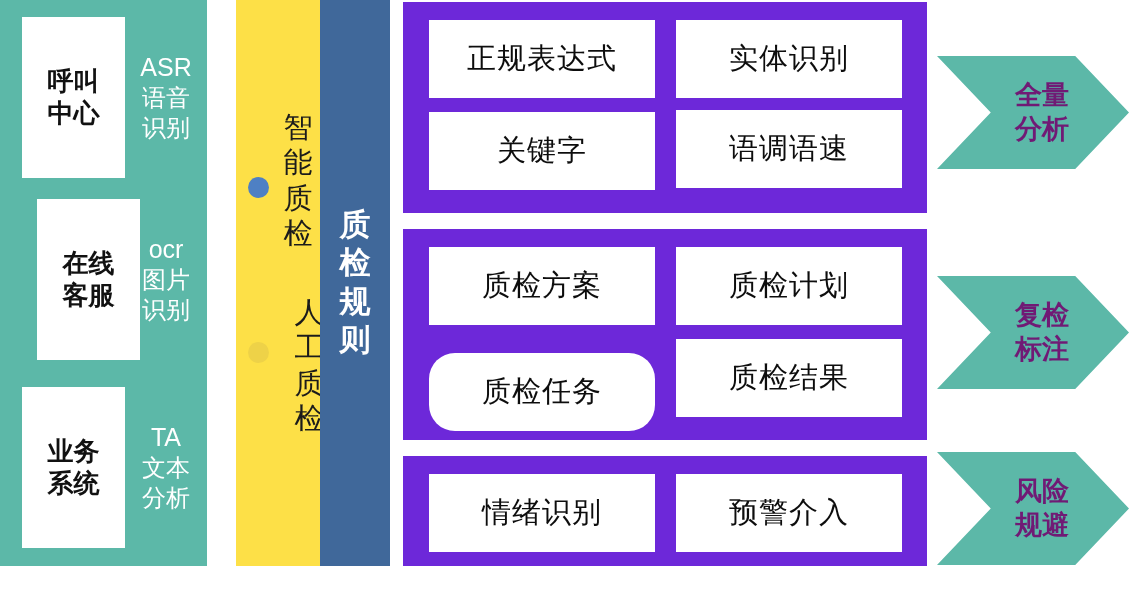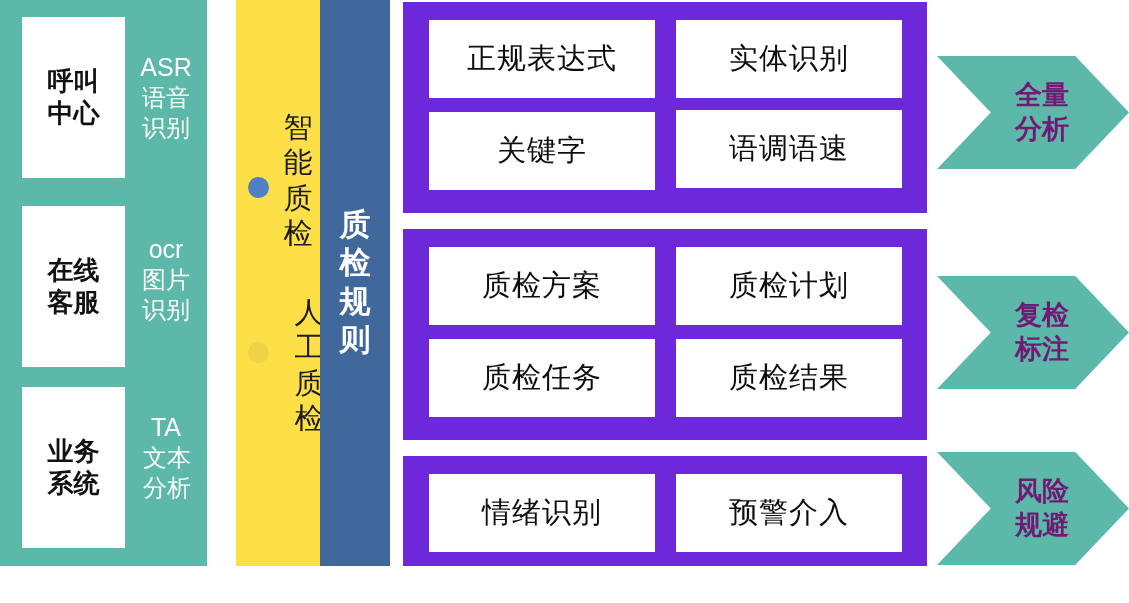--- a/index.html
+++ b/index.html
@@ -163,32 +163,32 @@
   <div class="teal-panel">
 
     <div class="src-box" style="top:17px; height:161px;">
       <div class="src-box-label">呼叫中心</div>
     </div>
     <div class="src-tech" style="top:17px; height:161px;">
       <div class="tech-top">ASR</div>
       <div class="tech-rest">语音识别</div>
     </div>
 
-    <div class="src-box" style="top:206px; height:161px;">
+    <div class="src-box" style="top:199px; height:161px;margin-left:15px;">
       <div class="src-box-label">在线客服</div>
     </div>
     <div class="src-tech" style="top:199px; height:161px;">
       <div class="tech-top">ocr</div>
       <div class="tech-rest">图片识别</div>
     </div>
 
     <div class="src-box" style="top:387px; height:161px;">
       <div class="src-box-label">业务系统</div>
     </div>
-    <div class="src-tech" style="top:377px; height:161px;text-align:right;">
+    <div class="src-tech" style="top:387px; height:161px;">
       <div class="tech-top">TA</div>
       <div class="tech-rest">文本分析</div>
     </div>
 
   </div>
 
   <div class="bullet-col">
 
     <div class="bullet-dot" style="left:12px; top:177px; background:#4E80C4;"></div>
     <div class="bullet-vtext" style="left:44px; top:110px;">智能质检</div>
@@ -217,21 +217,21 @@
     </div>
   </div>
 
   <div class="group-panel" style="top:229px; height:211px;">
     <div class="cell" style="left:26px; top:18px; width:226px; height:78px;">
       <span class="cell-label">质检方案</span>
     </div>
     <div class="cell" style="left:273px; top:18px; width:226px; height:78px;">
       <span class="cell-label">质检计划</span>
     </div>
-    <div class="cell" style="left:26px; top:110px; width:226px; height:78px;">
+    <div class="cell" style="left:26px; top:124px; width:226px; height:78px;border-radius:26px;">
       <span class="cell-label">质检任务</span>
     </div>
     <div class="cell" style="left:273px; top:110px; width:226px; height:78px;">
       <span class="cell-label">质检结果</span>
     </div>
   </div>
 
   <div class="group-panel" style="top:456px; height:110px;">
     <div class="cell" style="left:26px; top:18px; width:226px; height:78px;">
       <span class="cell-label">情绪识别</span>

